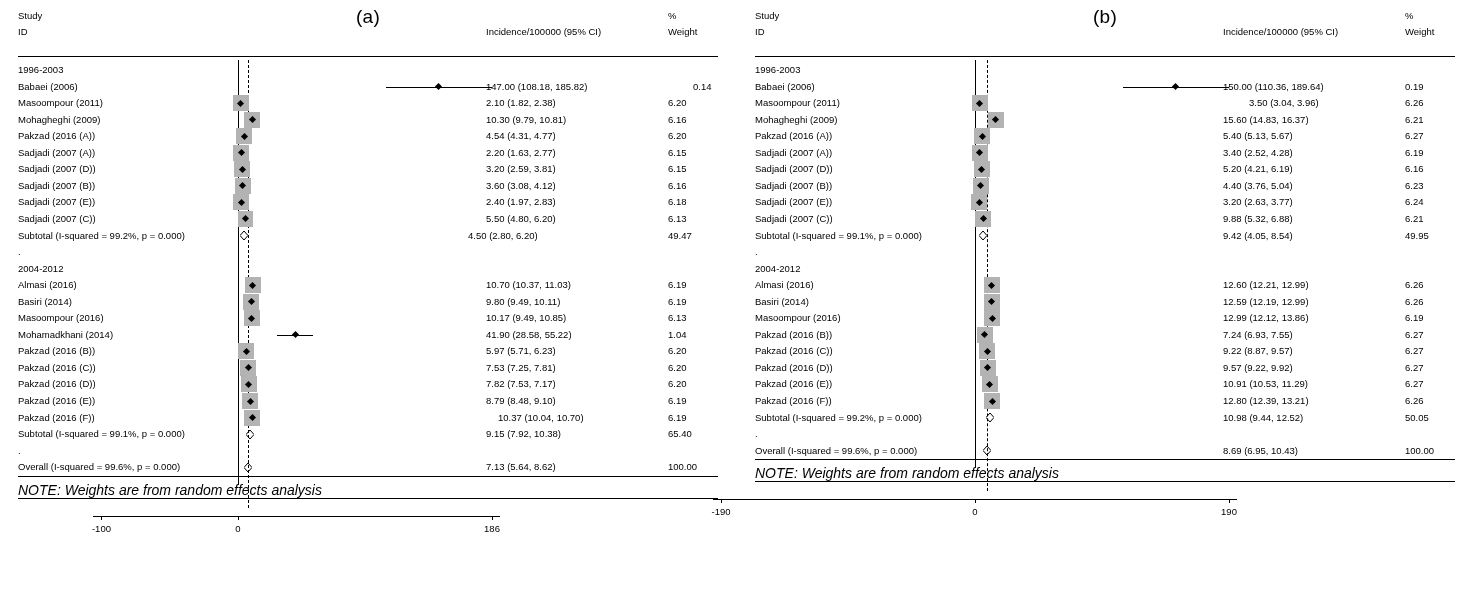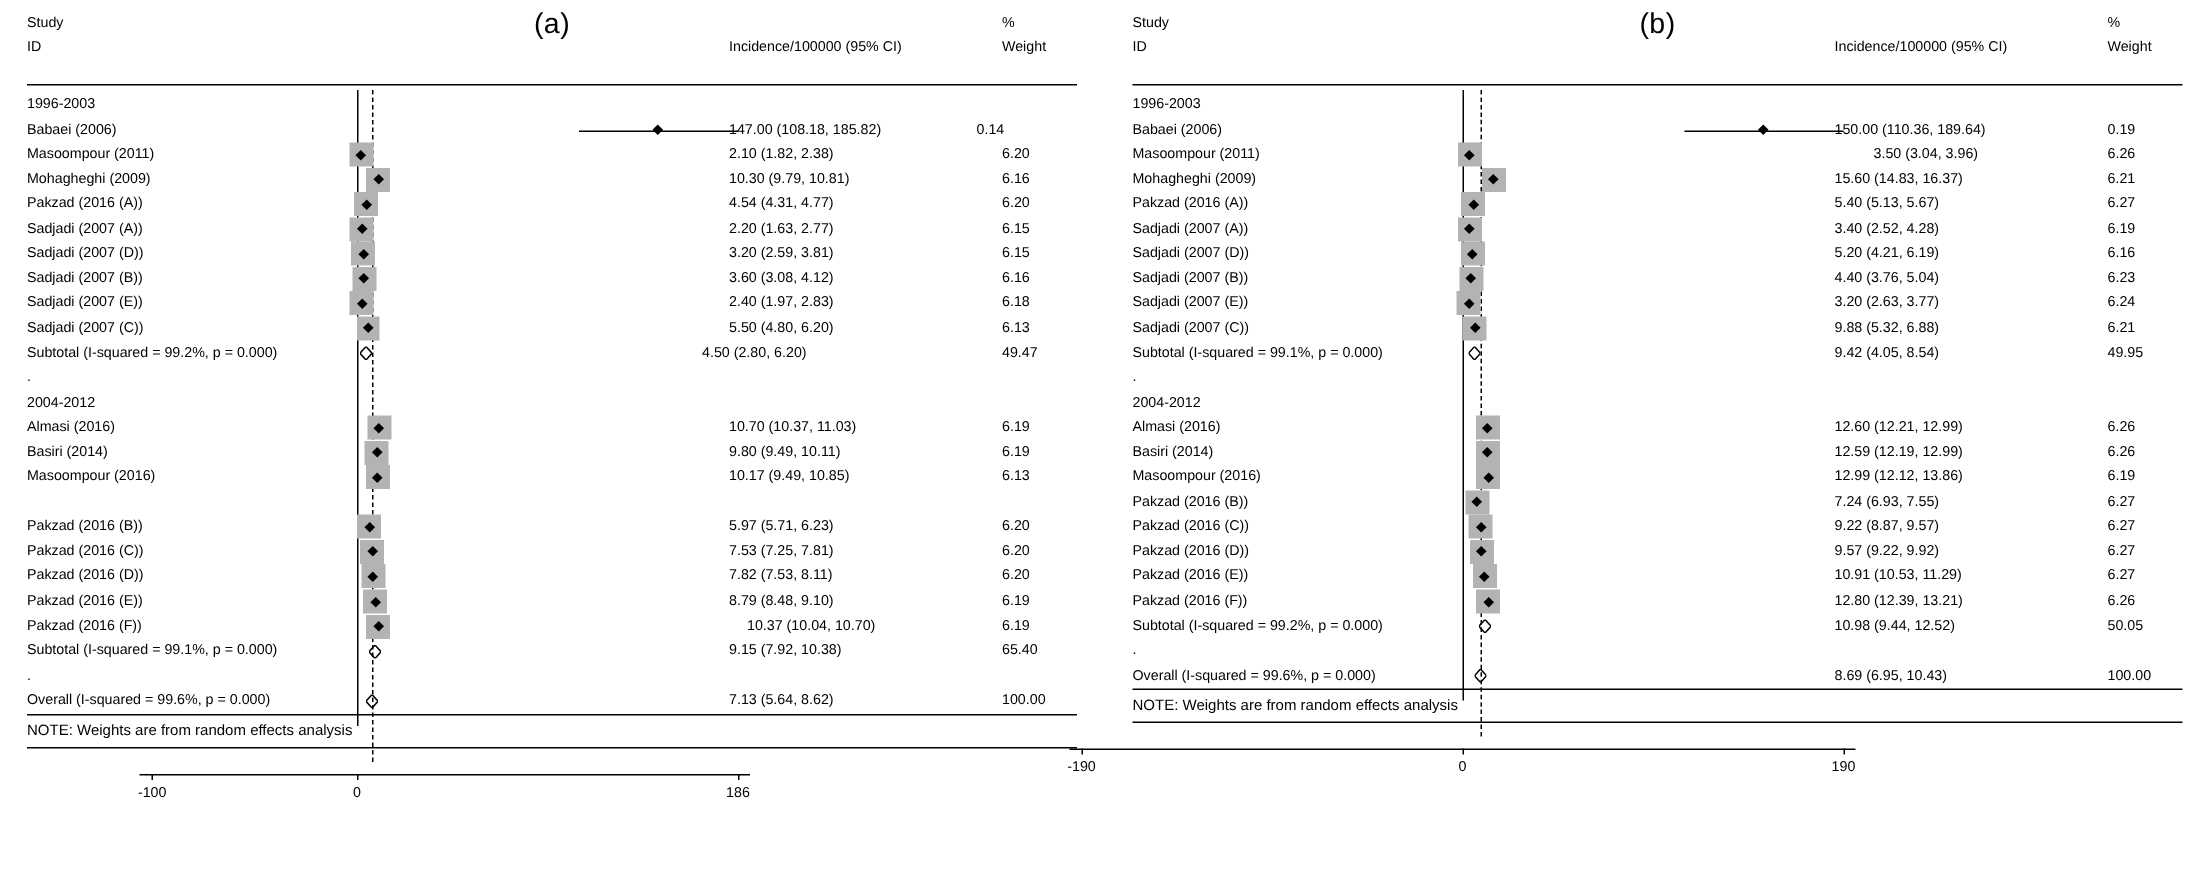--- a/index.html
+++ b/index.html
@@ -68,21 +68,21 @@
     position:absolute; width:5px; height:5px; background:#000;
     transform:rotate(45deg);
   }
   
   .sumdia {
     position:absolute;
   }
   .sumdia svg { display:block; }
 
   .note {
-    position:absolute; font-size:10px;
+    position:absolute; font-size:14px;font-style:italic;
   }
 
   
   .axis-line { position:absolute; height:1px; background:#000; }
   .tick { position:absolute; width:1px; height:4px; background:#000; }
   .tick-label {
     position:absolute; font-size:9.5px; transform:translateX(-50%);
     white-space:nowrap;
   }
 </style>
@@ -101,21 +101,21 @@
       <div class="vline-solid" style="left:238px; top:60px; height:423.75px;"></div>
       <div class="vline-dash" style="left:247.73666666666668px; top:60px; height:447.75px;"></div>
       <div class="row" style="top:62px">
         <div class="label" style="left:18px">1996-2003</div>
       </div>
       <div class="row" style="top:78.55px">
       <div class="label" style="left:18px">Babaei (2006)</div>
       <div class="whisk" style="left:385.72967741935486px; top:8px; width:106.02451612903224px;"></div>
         <div class="dia" style="left:436.241935483871px; top:5.5px;"></div>
       <div class="ci" style="left:486px">147.00 (108.18, 185.82)</div>
-      <div class="wt" style="left:651px">0.14</div>
+      <div class="wt" style="left:693px">0.14</div>
     </div>
       <div class="row" style="top:95.1px">
       <div class="label" style="left:18px">Masoompour (2011)</div>
       <div class="box" style="left:232.89980619277108px; top:0.032064257287211184px; width:15.935871485425578px; height:15.935871485425578px;"></div>
         <div class="dia" style="left:238.36774193548388px; top:5.5px;"></div>
       <div class="ci" style="left:486px">2.10 (1.82, 2.38)</div>
       <div class="wt" style="left:668px">6.20</div>
     </div>
       <div class="row" style="top:111.65px">
       <div class="label" style="left:18px">Mohagheghi (2009)</div>
@@ -196,39 +196,46 @@
       <div class="ci" style="left:486px">9.80 (9.49, 10.11)</div>
       <div class="wt" style="left:668px">6.19</div>
     </div>
       <div class="row" style="top:310.25px">
       <div class="label" style="left:18px">Masoompour (2016)</div>
       <div class="box" style="left:243.96523673811944px; top:0.07717222199043317px; width:15.845655556019134px; height:15.845655556019134px;"></div>
         <div class="dia" style="left:249.38806451612902px; top:5.5px;"></div>
       <div class="ci" style="left:486px">10.17 (9.49, 10.85)</div>
       <div class="wt" style="left:668px">6.13</div>
     </div>
+      <div class="row" style="top:326.8px">
+      <div class="label" style="left:18px">Mohamadkhani (2014)</div>
+      <div class="whisk" style="left:277.0286021505376px; top:8px; width:36.37935483870967px;"></div>
+        <div class="dia" style="left:292.71827956989245px; top:5.5px;"></div>
+      <div class="ci" style="left:486px">41.90 (28.58, 55.22)</div>
+      <div class="wt" style="left:668px">1.04</div>
+    </div>
       <div class="row" style="top:343.35px">
       <div class="label" style="left:18px">Pakzad (2016 (B))</div>
       <div class="box" style="left:238.1846449024485px; top:0.032064257287211184px; width:15.935871485425578px; height:15.935871485425578px;"></div>
         <div class="dia" style="left:243.6525806451613px; top:5.5px;"></div>
       <div class="ci" style="left:486px">5.97 (5.71, 6.23)</div>
       <div class="wt" style="left:668px">6.20</div>
     </div>
       <div class="row" style="top:359.90000000000003px">
       <div class="label" style="left:18px">Pakzad (2016 (C))</div>
       <div class="box" style="left:240.31496748309365px; top:0.032064257287211184px; width:15.935871485425578px; height:15.935871485425578px;"></div>
         <div class="dia" style="left:245.78290322580645px; top:5.5px;"></div>
       <div class="ci" style="left:486px">7.53 (7.25, 7.81)</div>
       <div class="wt" style="left:668px">6.20</div>
     </div>
       <div class="row" style="top:376.45px">
       <div class="label" style="left:18px">Pakzad (2016 (D))</div>
       <div class="box" style="left:240.71098898847px; top:0.032064257287211184px; width:15.935871485425578px; height:15.935871485425578px;"></div>
         <div class="dia" style="left:246.1789247311828px; top:5.5px;"></div>
-      <div class="ci" style="left:486px">7.82 (7.53, 8.11)</div>
+      <div class="ci" style="left:486px">7.82 (7.53, 7.17)</div>
       <div class="wt" style="left:668px">6.20</div>
     </div>
       <div class="row" style="top:393px">
       <div class="label" style="left:18px">Pakzad (2016 (E))</div>
       <div class="box" style="left:242.04204099213695px; top:0.03849260504017238px; width:15.923014789919655px; height:15.923014789919655px;"></div>
         <div class="dia" style="left:247.50354838709677px; top:5.5px;"></div>
       <div class="ci" style="left:486px">8.79 (8.48, 9.10)</div>
       <div class="wt" style="left:668px">6.19</div>
     </div>
       <div class="row" style="top:409.55px">

